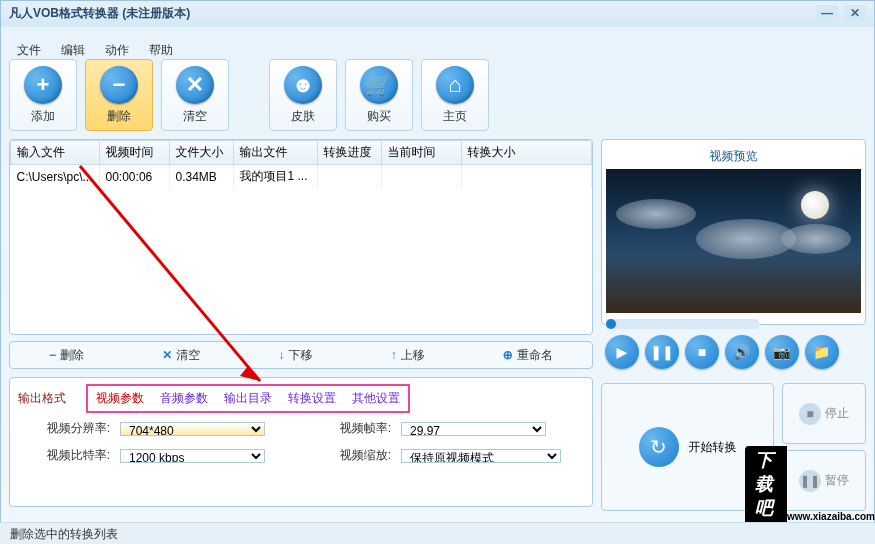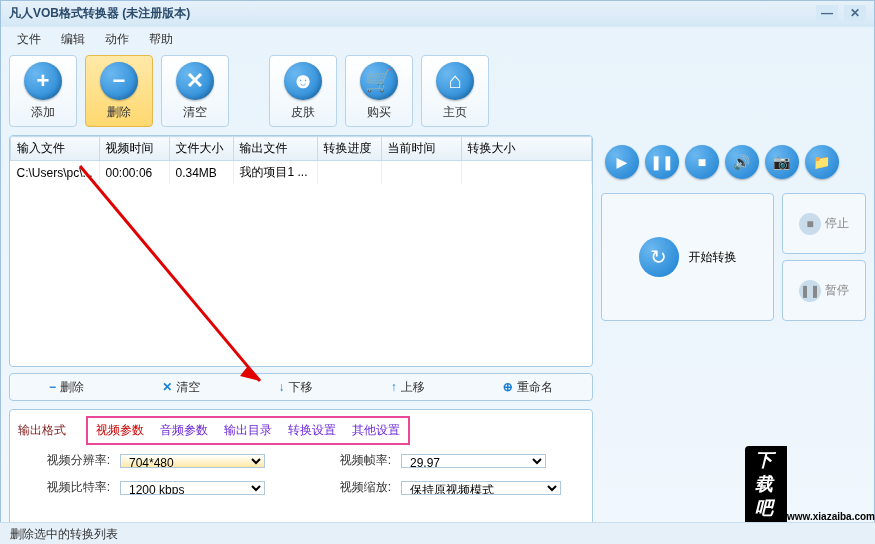--- a/index.html
+++ b/index.html
@@ -5,37 +5,37 @@
 * { box-sizing: border-box; margin: 0; padding: 0; font-family: "Microsoft YaHei", SimSun, sans-serif; font-size: 12px; }
 body { background: #fff; width: 875px; height: 544px; overflow: hidden; position: relative; }
 
 .window { width: 875px; height: 544px; background: linear-gradient(to bottom, #e8f3fb 0%, #f0f7fd 100%); border: 1px solid #a0c0e0; }
 
 .titlebar { height: 26px; background: linear-gradient(to bottom, #e6f1fa, #d5e8f6); padding: 4px 8px; display: flex; justify-content: space-between; align-items: flex-start; }
 .titlebar-text { color: #2a4a6a; font-weight: bold; font-size: 12px; }
 .titlebar-btns { display: flex; gap: 6px; }
 .titlebar-btn { width: 22px; height: 16px; background: #d5e8f6; border: none; display: flex; align-items: center; justify-content: center; cursor: pointer; color: #4a6a8a; font-weight: bold; }
 
-.menubar { height: 22px; padding: 2px 8px; display: flex; gap: 4px; }
+.menubar { height: 22px; padding: 13px 8px; display: flex; gap: 4px; }
 .menubar span { padding: 2px 8px; cursor: pointer; color: #333; }
 
 .toolbar { height: 86px; padding: 6px 8px; display: flex; gap: 8px; }
 .toolbtn { width: 68px; height: 72px; border: 1px solid #b8d4ea; border-radius: 4px; background: linear-gradient(to bottom, #fff, #eef6fc); display: flex; flex-direction: column; align-items: center; justify-content: center; gap: 4px; cursor: pointer; }
 .toolbtn.highlight { background: linear-gradient(to bottom, #ffe9a8, #ffd870); border-color: #e8b850; }
 .toolbtn-icon { width: 38px; height: 38px; border-radius: 50%; background: radial-gradient(circle at 30% 30%, #6bb8f0, #1a7fd0); display: flex; align-items: center; justify-content: center; color: #fff; font-size: 22px; font-weight: bold; box-shadow: inset -2px -2px 4px rgba(0,0,0,0.2), 0 1px 2px rgba(0,0,0,0.3); }
 .toolbtn-label { color: #333; }
 .toolbar-gap { width: 24px; }
 
 .main { display: flex; padding: 0 8px; gap: 8px; }
 .left { flex: 1; }
 .right { width: 265px; }
 
 .panel { border: 1px solid #a8cce8; border-radius: 4px; background: #fff; }
 
-.table-panel { height: 232px; overflow: hidden; }
+.table-panel { height: 196px; overflow: hidden; }
 .table { width: 100%; border-collapse: collapse; }
 .table th { background: linear-gradient(to bottom, #f8fbfe, #e6f0f8); border: 1px solid #c8dcec; padding: 3px 6px; text-align: left; font-weight: normal; font-size: 12px; }
 .table td { border-right: 1px solid #e8f0f6; padding: 3px 6px; font-size: 12px; }
 
 .action-row { margin-top: 6px; height: 28px; display: flex; align-items: center; justify-content: space-around; border: 1px solid #a8cce8; border-radius: 4px; background: #f4f9fd; }
 .action-item { display: flex; align-items: center; gap: 4px; cursor: pointer; color: #333; padding: 0 10px; }
 .action-icon { color: #1a7fd0; font-weight: bold; }
 
 .settings-panel { margin-top: 8px; padding: 8px; height: 130px; position: relative; }
 .settings-label { position: absolute; left: 8px; top: 12px; color: #7f1d1d; }
@@ -202,20 +202,32 @@
             <select class="form-select plain"><option>1200 kbps</option></select>
             <div class="form-spacer"></div>
             <span class="form-label">视频缩放:</span>
             <select class="form-select plain" style="width:160px"><option>保持原视频模式</option></select>
           </div>
         </div>
       </div>
     </div>
 
     <div class="right">
+      <div class="panel preview-panel">
+        <div class="preview-title">视频预览</div>
+        <div class="preview-img">
+          <div class="moon"></div>
+          <div class="cloud" style="left:10px;top:30px;width:80px;height:30px"></div>
+          <div class="cloud" style="left:90px;top:50px;width:100px;height:40px"></div>
+          <div class="cloud" style="right:10px;top:55px;width:70px;height:30px"></div>
+        </div>
+        <div class="progress-bar">
+            <div class="progress-dot"></div>
+          </div>
+      </div>
 
       <div class="media-controls">
         <button class="media-btn">▶</button>
         <button class="media-btn">❚❚</button>
         <button class="media-btn">■</button>
         <button class="media-btn">🔊</button>
         <button class="media-btn">📷</button>
         <button class="media-btn">📁</button>
       </div>
 

